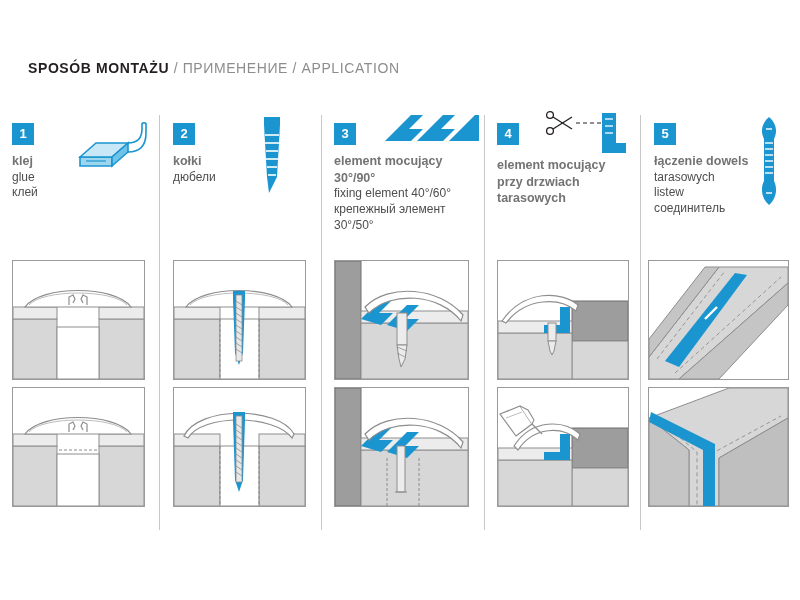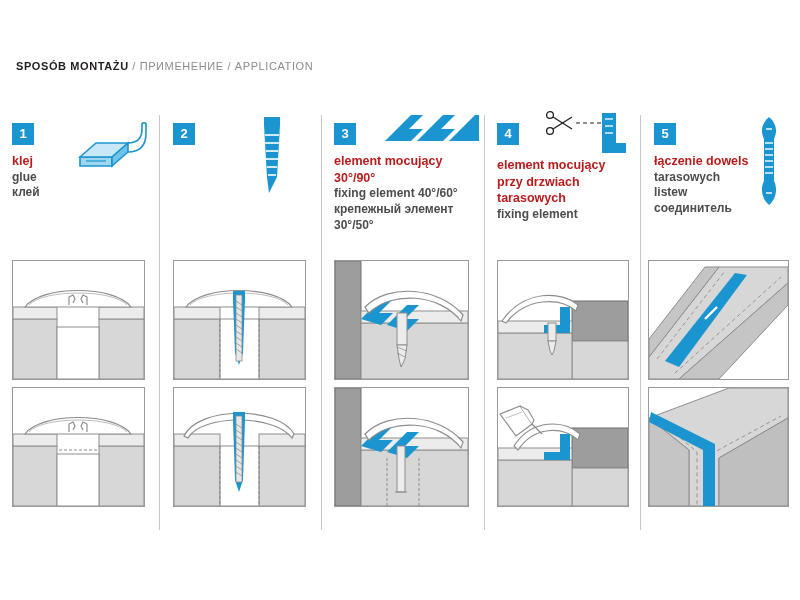--- a/index.html
+++ b/index.html
@@ -12,23 +12,23 @@
     height: 600px;
     font-family: "Liberation Sans", sans-serif;
     color: #231f20;
     position: relative;
     overflow: hidden;
   }
 
   
   .header {
     position: absolute;
-    left: 16px;
+    left: 28px;
     top: 60px;
-    font-size: 11px;
+    font-size: 14px;
     letter-spacing: 0.6px;
     white-space: nowrap;
   }
   .header .bold {
     font-weight: bold;
     color: #231f20;
   }
   .header .grey {
     color: #8d8d8d;
     font-weight: normal;
@@ -75,26 +75,26 @@
   .caption {
     position: absolute;
     left: 0;
     top: 48px;
     width: 126px;
     line-height: 1.32;
   }
   .caption .pl {
     font-weight: bold;
     font-size: 12.5px;
-    color: #b91c1c;
+    color: #737373;
     display: block;
   }
   .caption .en,
   .caption .ru {
-    font-weight: bold;
+    font-weight: normal;
     font-size: 12px;
     color: #4d4d4d;
     display: block;
   }
 
   
   .head-art {
     position: absolute;
     top: 8px;
     right: 0;
@@ -178,20 +178,22 @@
         <path d="M56 44 L56 36 L60 34 L62 38 L60 42" fill="none" stroke="#8d8d8d" stroke-width="1.2"></path>
         <path d="M74 44 L74 36 L70 34 L68 38 L70 42" fill="none" stroke="#8d8d8d" stroke-width="1.2"></path>
         <path d="M46 62 L84 62" stroke="#8d8d8d" stroke-width="1" stroke-dasharray="3 2"></path>
       </svg>
     </div>
   </div>
 
   <div class="col" style="left:173px; width:140px;">
     <div class="badge">2</div>
     <div class="caption">
+      <span class="pl">kołki</span>
+      <span class="ru">дюбели</span>
     </div>
 
     <div class="head-art" style="right:24px; top:10px;">
       <svg width="34" height="86" viewBox="0 0 34 86">
         <g fill="#1b95d0">
           <path d="M9 2 L25 2 L25 10 L9 10 Z"></path>
           <path d="M9 10 L25 10 L22 62 L14 78 L12 62 Z"></path>
         </g>
         <g stroke="#ffffff" stroke-width="1.6">
           <path d="M10 20 L24 20"></path>
@@ -318,21 +320,20 @@
         <path d="M52 70 L52 118" stroke="#8d8d8d" stroke-width="1" stroke-dasharray="3 2"></path>
         <path d="M84 70 L84 118" stroke="#8d8d8d" stroke-width="1" stroke-dasharray="3 2"></path>
       </svg>
     </div>
   </div>
 
   <div class="col" style="left:497px; width:135px;">
     <div class="badge">4</div>
     <div class="caption" style="top:52px; width:130px;">
       <span class="pl">element mocujący przy drzwiach tarasowych</span>
-      <span class="en">fixing element</span>
     </div>
 
     <div class="head-art" style="right:6px; top:4px;">
       <svg width="84" height="58" viewBox="0 0 84 58">
         <g fill="none" stroke="#231f20" stroke-width="1.3">
           <circle cx="8" cy="6" r="3.4"></circle>
           <circle cx="8" cy="22" r="3.4"></circle>
           <path d="M11 8 L30 20"></path>
           <path d="M11 20 L30 8"></path>
         </g>

